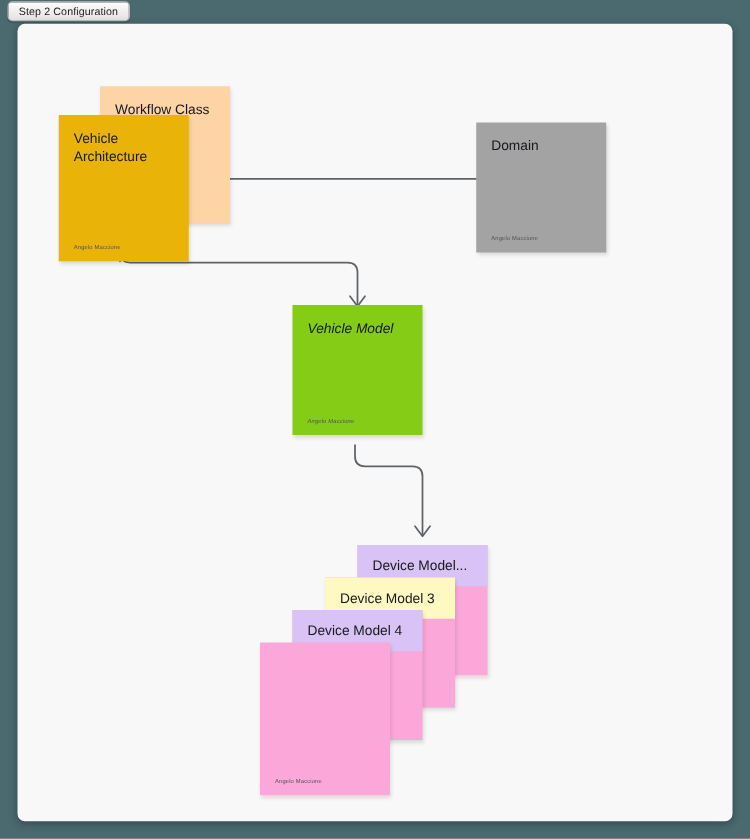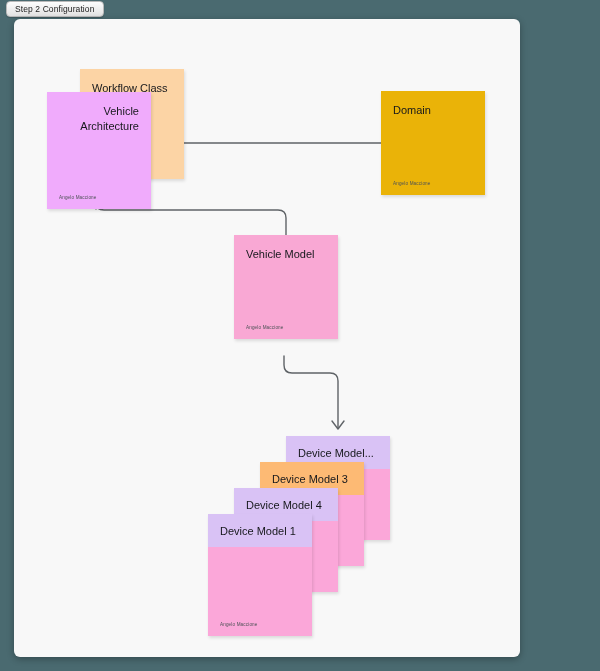--- a/index.html
+++ b/index.html
@@ -36,21 +36,21 @@
     color: #1b1b1b;
     letter-spacing: 0.1px;
     white-space: nowrap;
     box-shadow: 0 1px 1px rgba(0,0,0,0.18);
   }
 
   
   #canvas {
     position: absolute;
     left: 14px; top: 19px;
-    width: 506px; height: 638px;
+    width: 572px; height: 638px;
     background: #f8f8f8;
     border-radius: 6px;
     box-shadow: 0 2px 7px rgba(0,0,0,0.30);
     overflow: hidden;
   }
 
   
   #wires {
     position: absolute;
     left: 0; top: 0;
@@ -144,44 +144,43 @@
     <g>
       <path d="M270,337 L270,346 Q270,354 278,354 L316,354 Q324,354 324,362 L324,409" fill="none" stroke="#5f6367" stroke-width="1.4" stroke-linecap="round" stroke-linejoin="round"></path>
       <path d="M318,402 L324,410 L330,402" fill="none" stroke="#5f6367" stroke-width="1.4" stroke-linecap="round" stroke-linejoin="round"></path>
     </g>
   </svg>
 
   <div id="notes-layer">
       <div class="note" style="left: 66px; top: 50px; width: 104px; height: 110px; background: rgb(252, 212, 165);">
         <div class="note-title">Workflow Class</div>
       </div>
-      <div class="note" style="left: 33px; top: 73px; width: 104px; height: 117px; background: #f0abfc; text-align: right;">
+      <div class="note" style="left: 33px; top: 73px; width: 104px; height: 117px; background: #eab308;">
         <div class="note-title">Vehicle
 Architecture</div>
         <div class="note-author">Angelo Maccione</div>
       </div>
-      <div class="note" style="left: 367px; top: 72px; width: 104px; height: 104px; background: #eab308;">
+      <div class="note" style="left: 367px; top: 79px; width: 104px; height: 104px; background: #a3a3a3;">
         <div class="note-title">Domain</div>
         <div class="note-author">Angelo Maccione</div>
       </div>
-      <div class="note" style="left: 220px; top: 216px; width: 104px; height: 104px; background: #f9a8d4;">
+      <div class="note" style="left: 220px; top: 225px; width: 104px; height: 104px; background: #84cc16; font-style: italic;">
         <div class="note-title">Vehicle Model</div>
         <div class="note-author">Angelo Maccione</div>
       </div>
     </div>
 
   <div id="stack-layer">
       <div class="dev-card" style="left: 272px; top: 417px; width: 104px; height: 104px; background: rgb(251, 167, 217); z-index: 1;">
         <div class="dev-head" style="background: rgb(217, 194, 245);">Device Model...</div>
       </div>
       <div class="dev-card" style="left: 246px; top: 443px; width: 104px; height: 104px; background: rgb(251, 167, 217); z-index: 2;">
-        <div class="dev-head" style="background: #fdba74;">Device Model 3</div>
+        <div class="dev-head" style="background: #fef9c3;">Device Model 3</div>
       </div>
       <div class="dev-card" style="left: 220px; top: 469px; width: 104px; height: 104px; background: rgb(251, 167, 217); z-index: 3;">
         <div class="dev-head" style="background: rgb(217, 194, 245);">Device Model 4</div>
       </div>
       <div class="dev-card" style="left: 194px; top: 495px; width: 104px; height: 122px; background: rgb(251, 167, 217); z-index: 4;">
-        <div class="dev-head" style="background: rgb(217, 194, 245);">Device Model 1</div>
         <div class="dev-author">Angelo Maccione</div>
       </div>
     </div>
 
 </div>
 
 </body></html>

